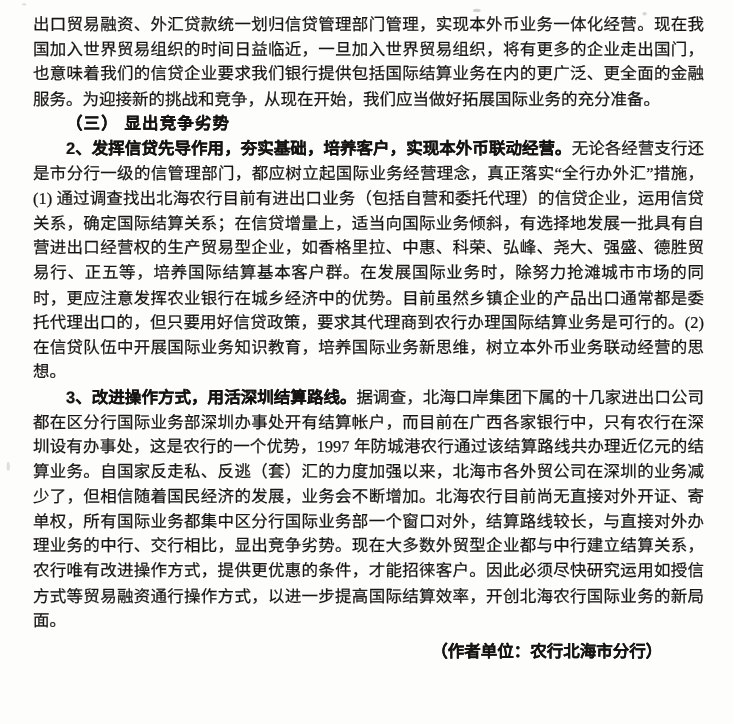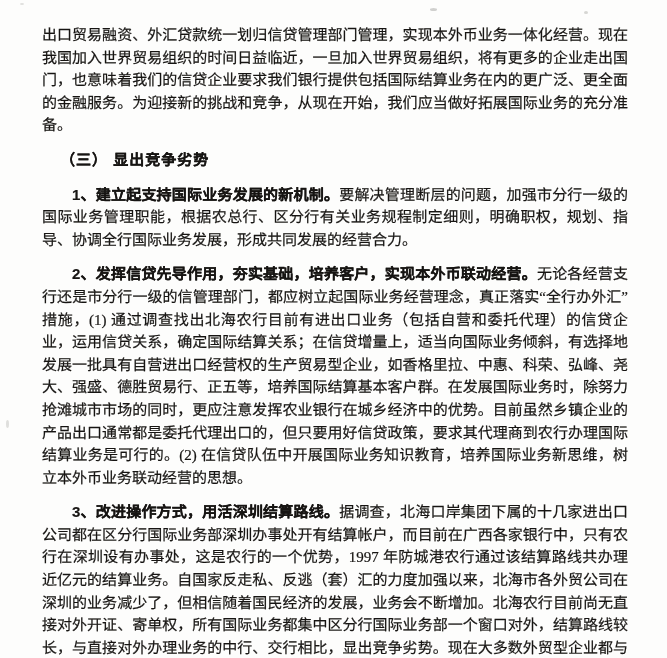--- a/index.html
+++ b/index.html
@@ -16,21 +16,21 @@
     padding: 12px 27px 0 30px;
     font-family: "Liberation Serif", "DejaVu Serif", serif;
     font-size: 15px;
     line-height: 22.6px;
     color: #171513;
     text-align: justify;
     overflow: hidden;
     -webkit-text-stroke: 0.2px #171513;
   }
   .para {
-    margin: 12px;
+    margin: 0;
     text-indent: 0;
   }
   .para.indent {
     text-indent: 2em;
   }
   .heading {
     margin: 0;
     font-size: 15px;
     line-height: 22.6px;
     text-indent: 2em;
@@ -67,21 +67,20 @@
 
   <span class="speck s1"></span>
   <span class="speck s2"></span>
   <span class="speck s3"></span>
   <span class="speck s4"></span>
 
   <p class="para">出口贸易融资、外汇贷款统一划归信贷管理部门管理，实现本外币业务一体化经营。现在我国加入世界贸易组织的时间日益临近，一旦加入世界贸易组织，将有更多的企业走出国门，也意味着我们的信贷企业要求我们银行提供包括国际结算业务在内的更广泛、更全面的金融服务。为迎接新的挑战和竞争，从现在开始，我们应当做好拓展国际业务的充分准备。</p>
 
   <h3 class="heading">（三） 显出竞争劣势</h3>
 
-  <p class="para indent"><span class="lead">1、建立起支持国际业务发展的新机制。</span><span>要解决管理断层的问题，加强市分行一级的国际业务管理职能，根据农总行、区分行有关业务规程制定细则，明确职权，规划、指导、协调全行国际业务发展，形成共同发展的经营合力。</span></p>
 
   <p class="para indent"><span class="lead">2、发挥信贷先导作用，夯实基础，培养客户，实现本外币联动经营。</span><span>无论各经营支行还是市分行一级的信管理部门，都应树立起国际业务经营理念，真正落实“全行办外汇”措施，(1) 通过调查找出北海农行目前有进出口业务（包括自营和委托代理）的信贷企业，运用信贷关系，确定国际结算关系；在信贷增量上，适当向国际业务倾斜，有选择地发展一批具有自营进出口经营权的生产贸易型企业，如香格里拉、中惠、科荣、弘峰、尧大、强盛、德胜贸易行、正五等，培养国际结算基本客户群。在发展国际业务时，除努力抢滩城市市场的同时，更应注意发挥农业银行在城乡经济中的优势。目前虽然乡镇企业的产品出口通常都是委托代理出口的，但只要用好信贷政策，要求其代理商到农行办理国际结算业务是可行的。(2) 在信贷队伍中开展国际业务知识教育，培养国际业务新思维，树立本外币业务联动经营的思想。</span></p>
 
   <p class="para indent"><span class="lead">3、改进操作方式，用活深圳结算路线。</span><span>据调查，北海口岸集团下属的十几家进出口公司都在区分行国际业务部深圳办事处开有结算帐户，而目前在广西各家银行中，只有农行在深圳设有办事处，这是农行的一个优势，1997 年防城港农行通过该结算路线共办理近亿元的结算业务。自国家反走私、反逃（套）汇的力度加强以来，北海市各外贸公司在深圳的业务减少了，但相信随着国民经济的发展，业务会不断增加。北海农行目前尚无直接对外开证、寄单权，所有国际业务都集中区分行国际业务部一个窗口对外，结算路线较长，与直接对外办理业务的中行、交行相比，显出竞争劣势。现在大多数外贸型企业都与中行建立结算关系，农行唯有改进操作方式，提供更优惠的条件，才能招徕客户。因此必须尽快研究运用如授信方式等贸易融资通行操作方式，以进一步提高国际结算效率，开创北海农行国际业务的新局面。</span></p>
 
   <p class="para author">（作者单位：农行北海市分行）</p>
 
 </div>
 
 </body></html>

